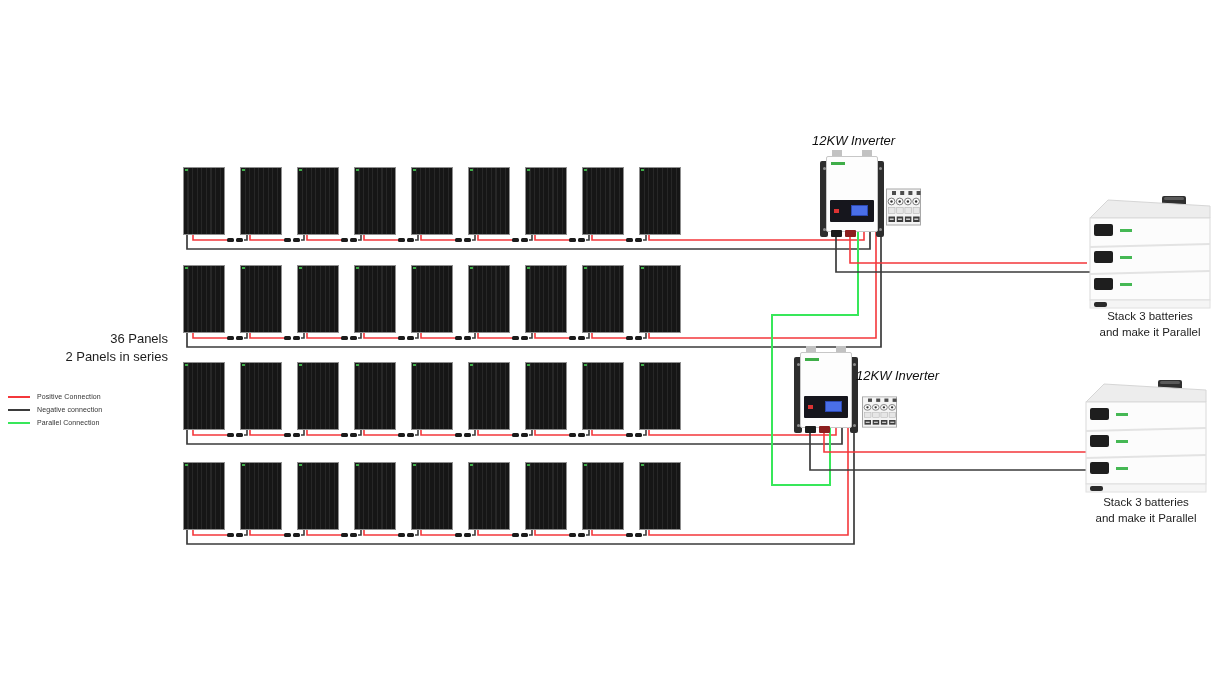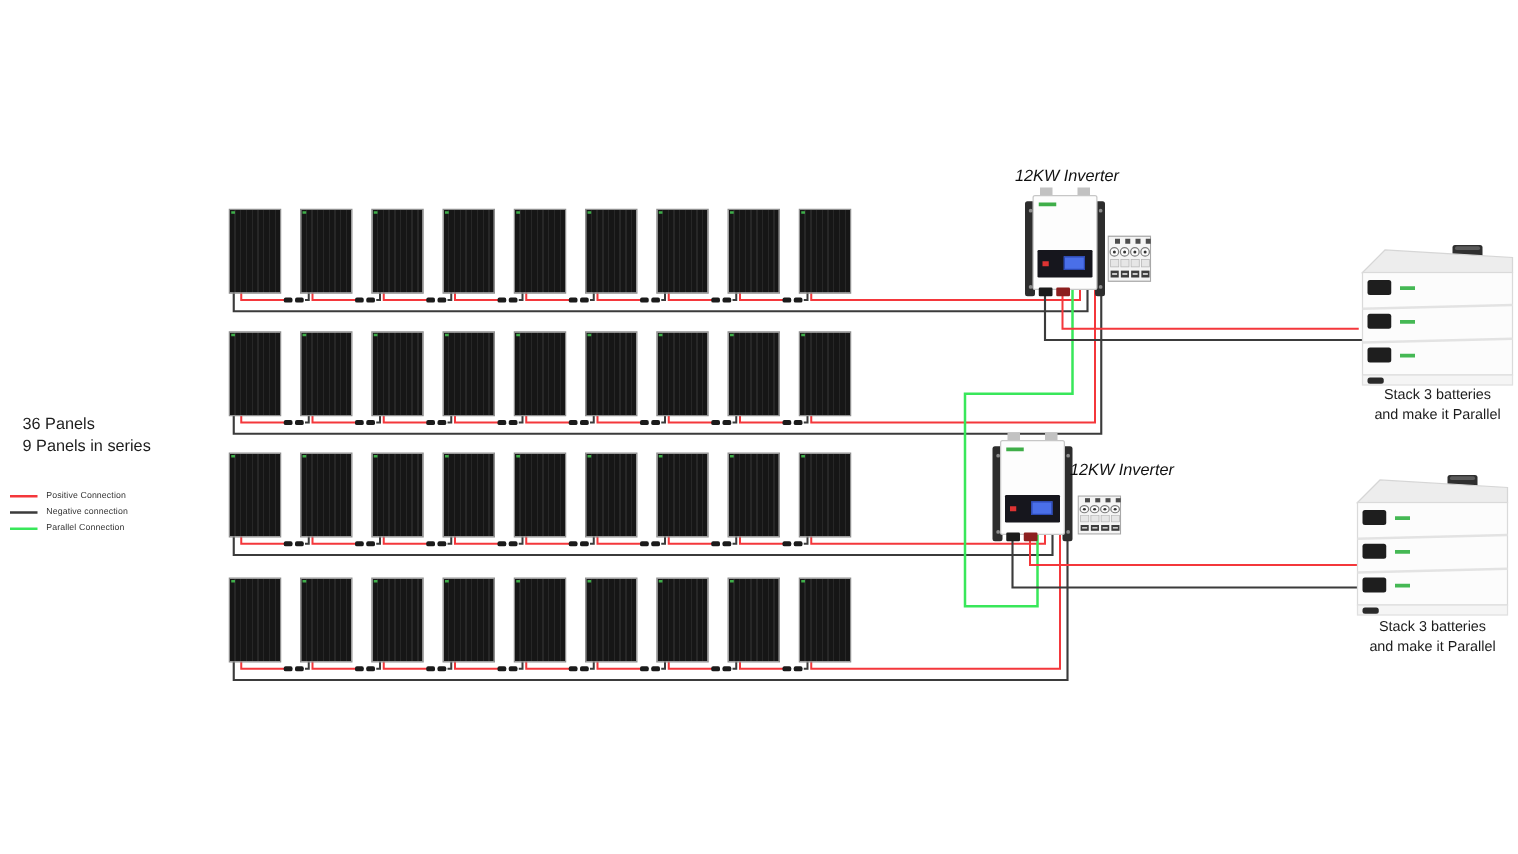--- a/index.html
+++ b/index.html
@@ -7,21 +7,21 @@
     position:relative;width:1214px;height:683px;background:#ffffff;overflow:hidden;
     font-family:"Liberation Sans",sans-serif;
   }
   svg.wire-layer{position:absolute;left:0;top:0;z-index:1;}
   .panel{
     position:absolute;width:42px;height:68px;box-sizing:border-box;z-index:2;
     background:repeating-linear-gradient(90deg,#161616 0px,#161616 3.5px,#272727 3.5px,#272727 4.6px);
     border:1px solid #8f8f8f;
   }
   .panel::before{content:'';position:absolute;left:1px;top:1px;width:3px;height:2px;background:#3fae49;}
-  .title-block{position:absolute;left:18px;top:330px;width:150px;text-align:left;z-index:3;
+  .title-block{position:absolute;left:18px;top:330px;width:150px;text-align:right;z-index:3;
     font-size:13px;line-height:18px;color:#1d1d1d;}
   .legend{position:absolute;left:8px;top:390px;z-index:3;}
   .legend-row{display:flex;align-items:center;height:13px;}
   .legend-swatch{width:22px;height:2px;margin-right:7px;}
   .legend-label{font-size:7px;color:#333;letter-spacing:.1px;}
   .sw-pos{background:#f4373b;}
   .sw-neg{background:#3b3b3b;}
   .sw-par{background:#38e75a;}
   .inv-label{position:absolute;z-index:4;font-size:13px;color:#101010;font-style:italic;}
   .inverter{position:absolute;width:68px;height:92px;z-index:3;}
@@ -227,21 +227,21 @@
       <div class="panel" style="left: 354px; top: 462px;"></div>
       <div class="panel" style="left: 411px; top: 462px;"></div>
       <div class="panel" style="left: 468px; top: 462px;"></div>
       <div class="panel" style="left: 525px; top: 462px;"></div>
       <div class="panel" style="left: 582px; top: 462px;"></div>
       <div class="panel" style="left: 639px; top: 462px;"></div>
     </div>
 
   <div class="title-block">
     <div>36 Panels</div>
-    <div>9 Panels in series</div>
+    <div>2 Panels in series</div>
   </div>
 
   <div class="legend">
     <div class="legend-row">
       <span class="legend-swatch sw-pos"></span>
       <span class="legend-label">Positive Connection</span>
     </div>
     <div class="legend-row">
       <span class="legend-swatch sw-neg"></span>
       <span class="legend-label">Negative connection</span>

